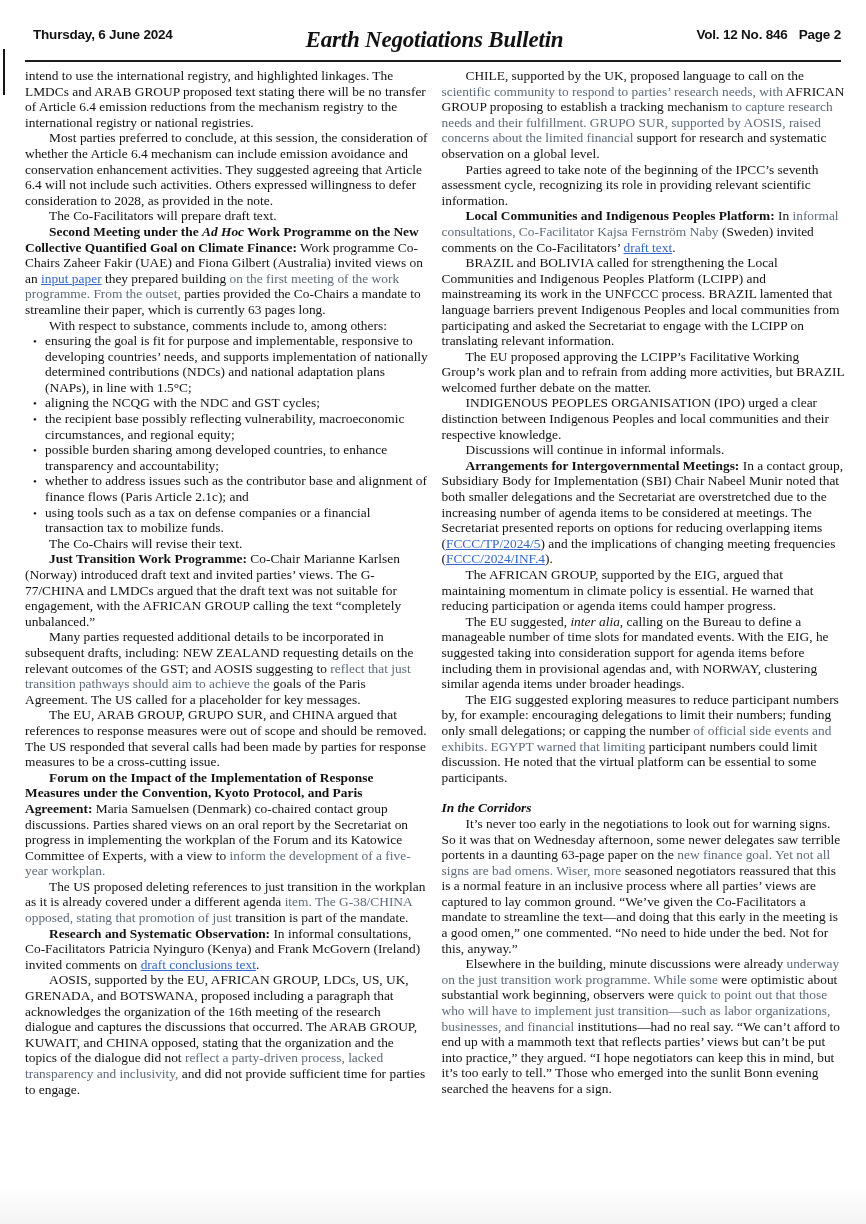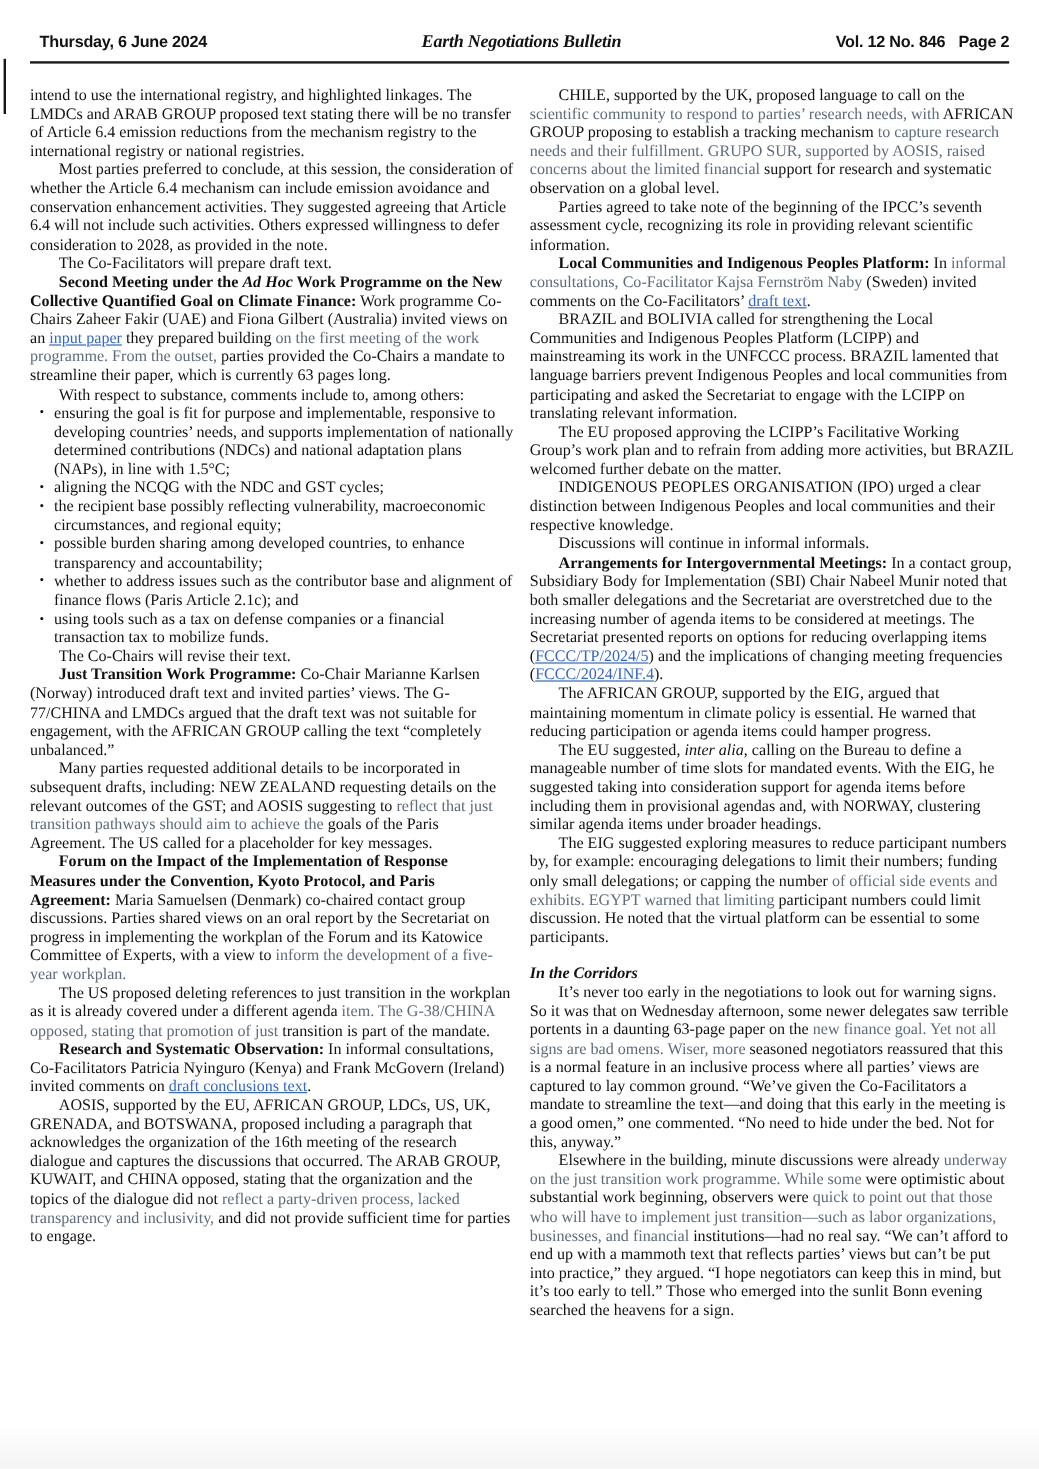--- a/index.html
+++ b/index.html
@@ -17,26 +17,26 @@
   .edge-line { position:absolute; left:3px; top:22px; width:2px; height:46px; background:#161616; }
   .header-row {
     display:flex; align-items:flex-start; margin:27px 25px 0 33px;
   }
   .hdr-date, .hdr-issue {
     font-family:"Liberation Sans","DejaVu Sans",sans-serif;
     font-weight:bold; font-size:13.5px; letter-spacing:-0.2px; white-space:nowrap;
   }
   .hdr-title {
     flex:1; text-align:center; font-weight:bold; font-style:italic;
-    font-size:15px; letter-spacing:-0.2px;
+    font-size:23px; letter-spacing:-0.2px;
   }
   .hdr-issue .pgnum { margin-left:11px; }
   .rule { margin:7px 25px 0 25px; border-top:2px solid #1d1d1d; }
   .content {
-    display:flex; gap:13px; padding:18px 21px 0 25px;
+    display:flex; gap:13px; padding:6px 21px 0 25px;
   }
   .col {
     flex:1; min-width:0; font-size:13.4px; line-height:15.6px; text-align:left;
   }
   .col p { margin:0; }
   p.para  { text-indent:24px; }
   p.flush { text-indent:0; }
   p.heading { font-weight:bold; font-style:italic; margin-top:15px; }
   .bullet-item { position:relative; padding-left:20px; }
   .bullet-marker { position:absolute; left:8px; top:1px; font-size:11px; }
@@ -70,20 +70,21 @@
         <p class="para"><span>With respect to substance, comments include to, among others:</span></p>
         <div class="bullet-item"><span class="bullet-marker">•</span><span>ensuring the goal is fit for purpose and implementable, responsive to developing countries’ needs, and supports implementation of nationally determined contributions (NDCs) and national adaptation plans (NAPs), in line with 1.5°C;</span></div>
         <div class="bullet-item"><span class="bullet-marker">•</span><span>aligning the NCQG with the NDC and GST cycles;</span></div>
         <div class="bullet-item"><span class="bullet-marker">•</span><span>the recipient base possibly reflecting vulnerability, macroeconomic circumstances, and regional equity;</span></div>
         <div class="bullet-item"><span class="bullet-marker">•</span><span>possible burden sharing among developed countries, to enhance transparency and accountability;</span></div>
         <div class="bullet-item"><span class="bullet-marker">•</span><span>whether to address issues such as the contributor base and alignment of finance flows (Paris Article 2.1c); and</span></div>
         <div class="bullet-item"><span class="bullet-marker">•</span><span>using tools such as a tax on defense companies or a financial transaction tax to mobilize funds.</span></div>
         <p class="para"><span>The Co-Chairs will revise their text.</span></p>
         <p class="para"><span class="b">Just Transition Work Programme:</span><span> Co-Chair Marianne Karlsen (Norway) introduced draft text and invited parties’ views. The G-77/CHINA and LMDCs argued that the draft text was not suitable for engagement, with the AFRICAN GROUP calling the text “completely unbalanced.”</span></p>
         <p class="para"><span>Many parties requested additional details to be incorporated in subsequent drafts, including: NEW ZEALAND requesting details on the relevant outcomes of the GST; and AOSIS suggesting to </span><span class="m">reflect that just transition pathways should aim to achieve the </span><span>goals of the Paris Agreement. The US called for a placeholder for key messages.</span></p>
+        <p class="para"><span>The EU, ARAB GROUP, GRUPO SUR, and CHINA argued that references to response measures were out of scope and should be removed. The US responded that several calls had been made by parties for response measures to be a cross-cutting issue.</span></p>
         <p class="para"><span class="b">Forum on the Impact of the Implementation of Response Measures under the Convention, Kyoto Protocol, and Paris Agreement:</span><span> Maria Samuelsen (Denmark) co-chaired contact group discussions. Parties shared views on an oral report by the Secretariat on progress in implementing the workplan of the Forum and its Katowice Committee of Experts, with a view to </span><span class="m">inform the development of a five-year workplan.</span></p>
         <p class="para"><span>The US proposed deleting references to just transition in the workplan as it is already covered under a different agenda </span><span class="m">item. The G-38/CHINA opposed, stating that promotion of just </span><span>transition is part of the mandate.</span></p>
         <p class="para"><span class="b">Research and Systematic Observation:</span><span> In informal consultations, Co-Facilitators Patricia Nyinguro (Kenya) and Frank McGovern (Ireland) invited comments on </span><a href="#" class="lnk">draft conclusions text</a><span>.</span></p>
         <p class="para"><span>AOSIS, supported by the EU, AFRICAN GROUP, LDCs, US, UK, GRENADA, and BOTSWANA, proposed including a paragraph that acknowledges the organization of the 16th meeting of the research dialogue and captures the discussions that occurred. The ARAB GROUP, KUWAIT, and CHINA opposed, stating that the organization and the topics of the dialogue did not </span><span class="m">reflect a party-driven process, lacked transparency and inclusivity, </span><span>and did not provide sufficient time for parties to engage.</span></p>
       </div>
     <div class="col">
         <p class="para"><span>CHILE, supported by the UK, proposed language to call on the </span><span class="m">scientific community to respond to parties’ research needs, with </span><span>AFRICAN GROUP proposing to establish a tracking mechanism </span><span class="m">to capture research needs and their fulfillment. GRUPO SUR, supported by AOSIS, raised concerns about the limited financial </span><span>support for research and systematic observation on a global level.</span></p>
         <p class="para"><span>Parties agreed to take note of the beginning of the IPCC’s seventh assessment cycle, recognizing its role in providing relevant scientific information.</span></p>
         <p class="para"><span class="b">Local Communities and Indigenous Peoples Platform:</span><span> In </span><span class="m">informal consultations, Co-Facilitator Kajsa Fernström Naby </span><span>(Sweden) invited comments on the Co-Facilitators’ </span><a href="#" class="lnk">draft text</a><span>.</span></p>
         <p class="para"><span>BRAZIL and BOLIVIA called for strengthening the Local Communities and Indigenous Peoples Platform (LCIPP) and mainstreaming its work in the UNFCCC process. BRAZIL lamented that language barriers prevent Indigenous Peoples and local communities from participating and asked the Secretariat to engage with the LCIPP on translating relevant information.</span></p>

